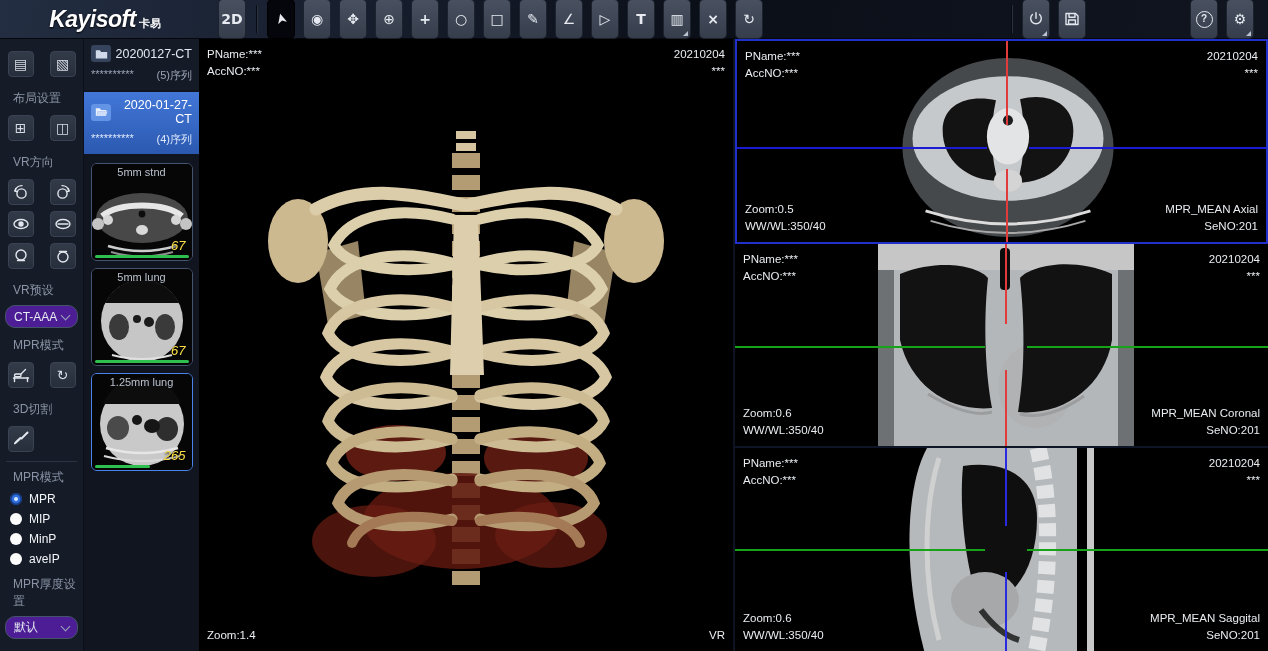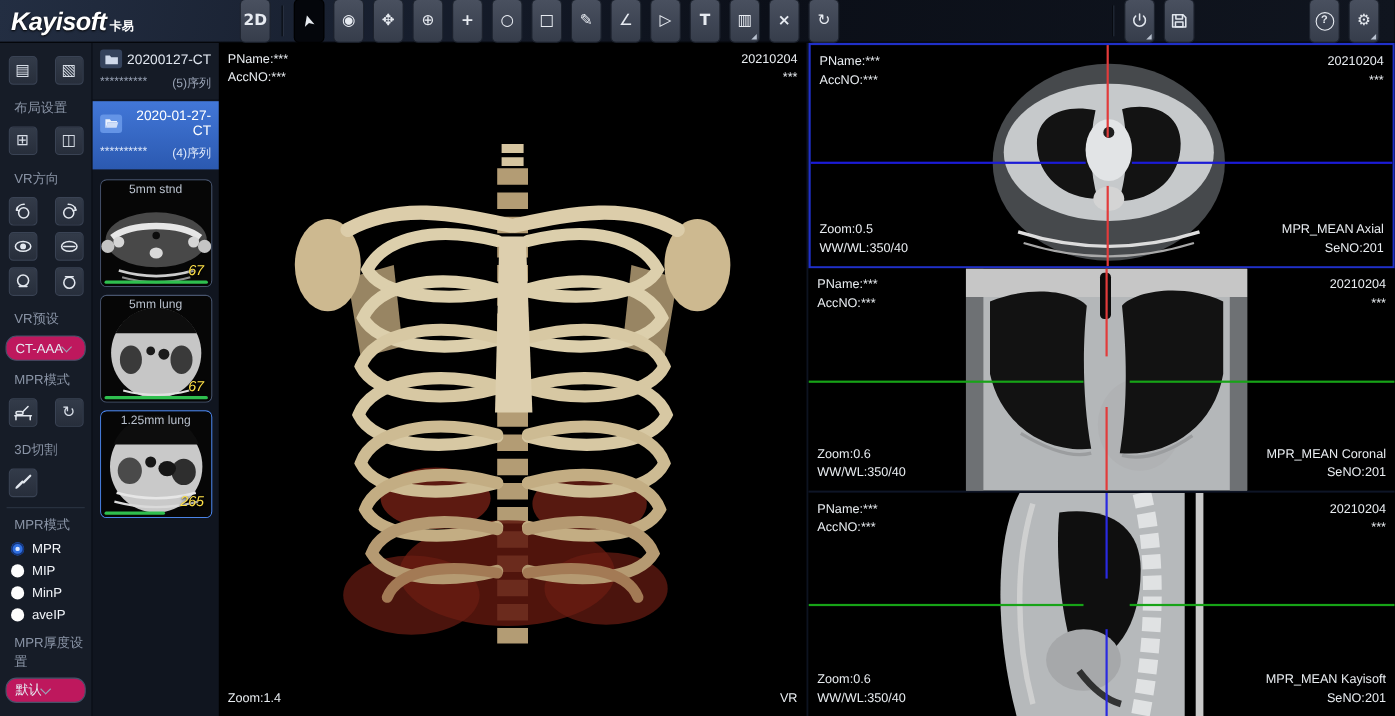--- a/index.html
+++ b/index.html
@@ -3,21 +3,21 @@
 <meta charset="utf-8">
 <style>
   html,body{margin:0;padding:0;background:#000;}
   body{width:1268px;height:651px;font-family:"Liberation Sans",sans-serif;overflow:hidden;-webkit-font-smoothing:antialiased;}
   .app{width:1268px;height:651px;display:flex;flex-direction:column;}
 
   
   .topbar{height:38px;flex:none;display:flex;align-items:center;position:relative;
     background:linear-gradient(100deg,#232e42 0%,#161d2c 30%,#0b0f18 55%,#10151f 100%);
     border-bottom:1px solid #05070c;}
-  .logo{display:flex;align-items:baseline;padding:0 14px 0 10px;min-width:190px;}
+  .logo{display:flex;align-items:baseline;padding:0 14px 0 10px;min-width:190px;justify-content:center;}
   .logo .brand{color:#fff;font-size:23px;font-weight:bold;font-style:italic;letter-spacing:-.5px;text-shadow:0 1px 2px #000;}
   .logo .suffix{color:#fff;font-size:11px;font-weight:bold;margin-left:3px;}
   .tbtn{width:26px;height:38px;margin:0 5px;flex:none;border:0;border-radius:4px;cursor:pointer;
     background:linear-gradient(180deg,#49505f,#363d4b);color:#e7ebf1;display:flex;align-items:center;justify-content:center;
     font-size:14px;line-height:1;position:relative;padding:0;box-shadow:0 0 0 1px #1d232e;}
   .tbtn.active{background:#04060b;box-shadow:0 0 0 1px #000;}
   .tbtn .g{font-family:"DejaVu Sans","Liberation Sans",sans-serif;color:#e7ebf1;font-size:14px;}
   .g2d{font-size:10px;font-weight:bold;letter-spacing:0;}
   .gcursor{display:inline-block;transform:rotate(-105deg);font-size:13px;}
   .gx{font-size:16px;font-weight:bold;}
@@ -33,22 +33,22 @@
   
   .main{flex:1;display:flex;min-height:0;}
 
   
   .sidebar{width:83px;flex:none;background:#161c27;border-right:1px solid #0b0f17;padding-top:7px;overflow:hidden;}
   .side-row{display:flex;justify-content:center;gap:16px;margin:5px 0 6px;}
   .sbtn{width:26px;height:26px;border:1px solid #3a4произ;border:1px solid #3a4354;border-radius:4px;background:linear-gradient(180deg,#333b49,#272e3b);
     color:#d7dde6;display:flex;align-items:center;justify-content:center;cursor:pointer;padding:0;font-size:14px;}
   .sbtn .g{font-family:"DejaVu Sans","Liberation Sans",sans-serif;}
   .side-label{padding:7px 0 3px 13px;font-size:12px;color:#8a94a6;}
-  .pill{margin:3px 5px 2px;height:21px;border-radius:10px;background:#be185d;border:1px solid #46526a;display:flex;align-items:center;
-    justify-content:flex-start;padding:0 8px;color:#e5eaf2;font-size:12px;cursor:pointer;}
+  .pill{margin:3px 5px 2px;height:21px;border-radius:10px;background:#4c1d95;border:1px solid #46526a;display:flex;align-items:center;
+    justify-content:space-between;padding:0 8px;color:#e5eaf2;font-size:12px;cursor:pointer;}
   .chev{width:6px;height:6px;border-right:1.5px solid #9aa6b8;border-bottom:1.5px solid #9aa6b8;transform:rotate(45deg);margin-top:-3px;flex:none;}
   .sep{border-top:1px solid #2a3342;margin:9px 6px 0;}
   .radio-row{display:flex;align-items:center;gap:7px;padding:3px 0 3px 10px;font-size:12px;color:#f2f5f9;cursor:pointer;}
   .radio{width:12px;height:12px;border-radius:50%;background:#fdfdfd;flex:none;position:relative;}
   .radio.sel{background:#2f6fe0;box-shadow:inset 0 0 0 1.5px #14357c;}
   .radio.sel::after{content:"";position:absolute;left:4px;top:4px;width:4px;height:4px;border-radius:50%;background:#d9e6ff;}
 
   
   .series{width:115px;flex:none;background:#10151f;overflow:hidden;}
   .study{padding:6px 7px 7px;background:#151b26;margin-bottom:2px;cursor:pointer;}
@@ -537,20 +537,20 @@
         </div>
         <div class="ovl tr">
           <div>20210204</div>
           <div>***</div>
         </div>
         <div class="ovl bl">
           <div>Zoom:0.6</div>
           <div>WW/WL:350/40</div>
         </div>
         <div class="ovl br">
-          <div>MPR_MEAN Kayisoft</div>
+          <div>MPR_MEAN Saggital</div>
           <div>SeNO:201</div>
         </div>
       </div>
 
     </div>
   </div>
 </div>
 
 </body></html>

